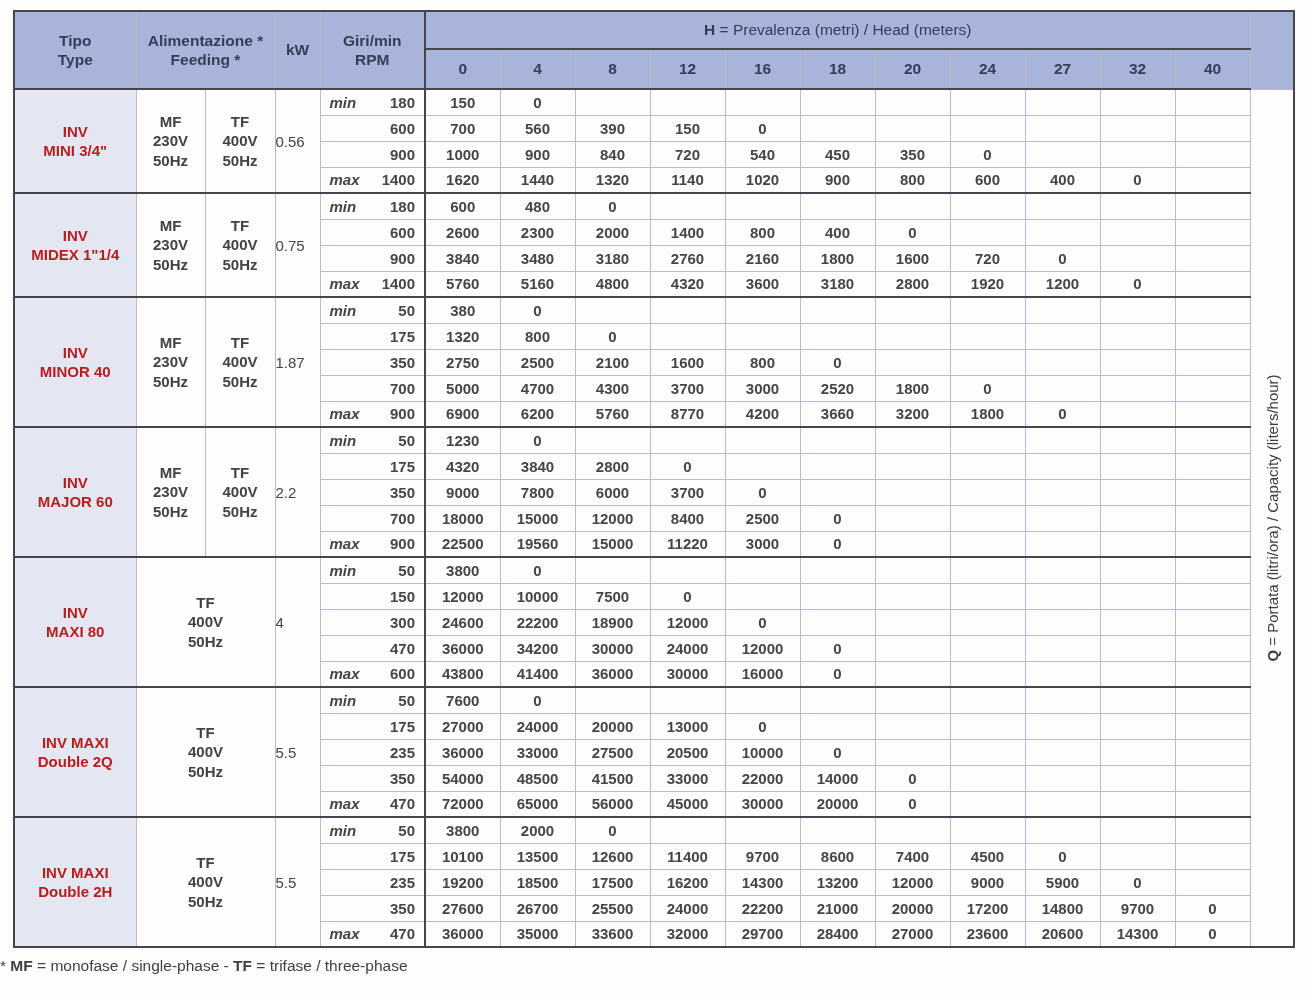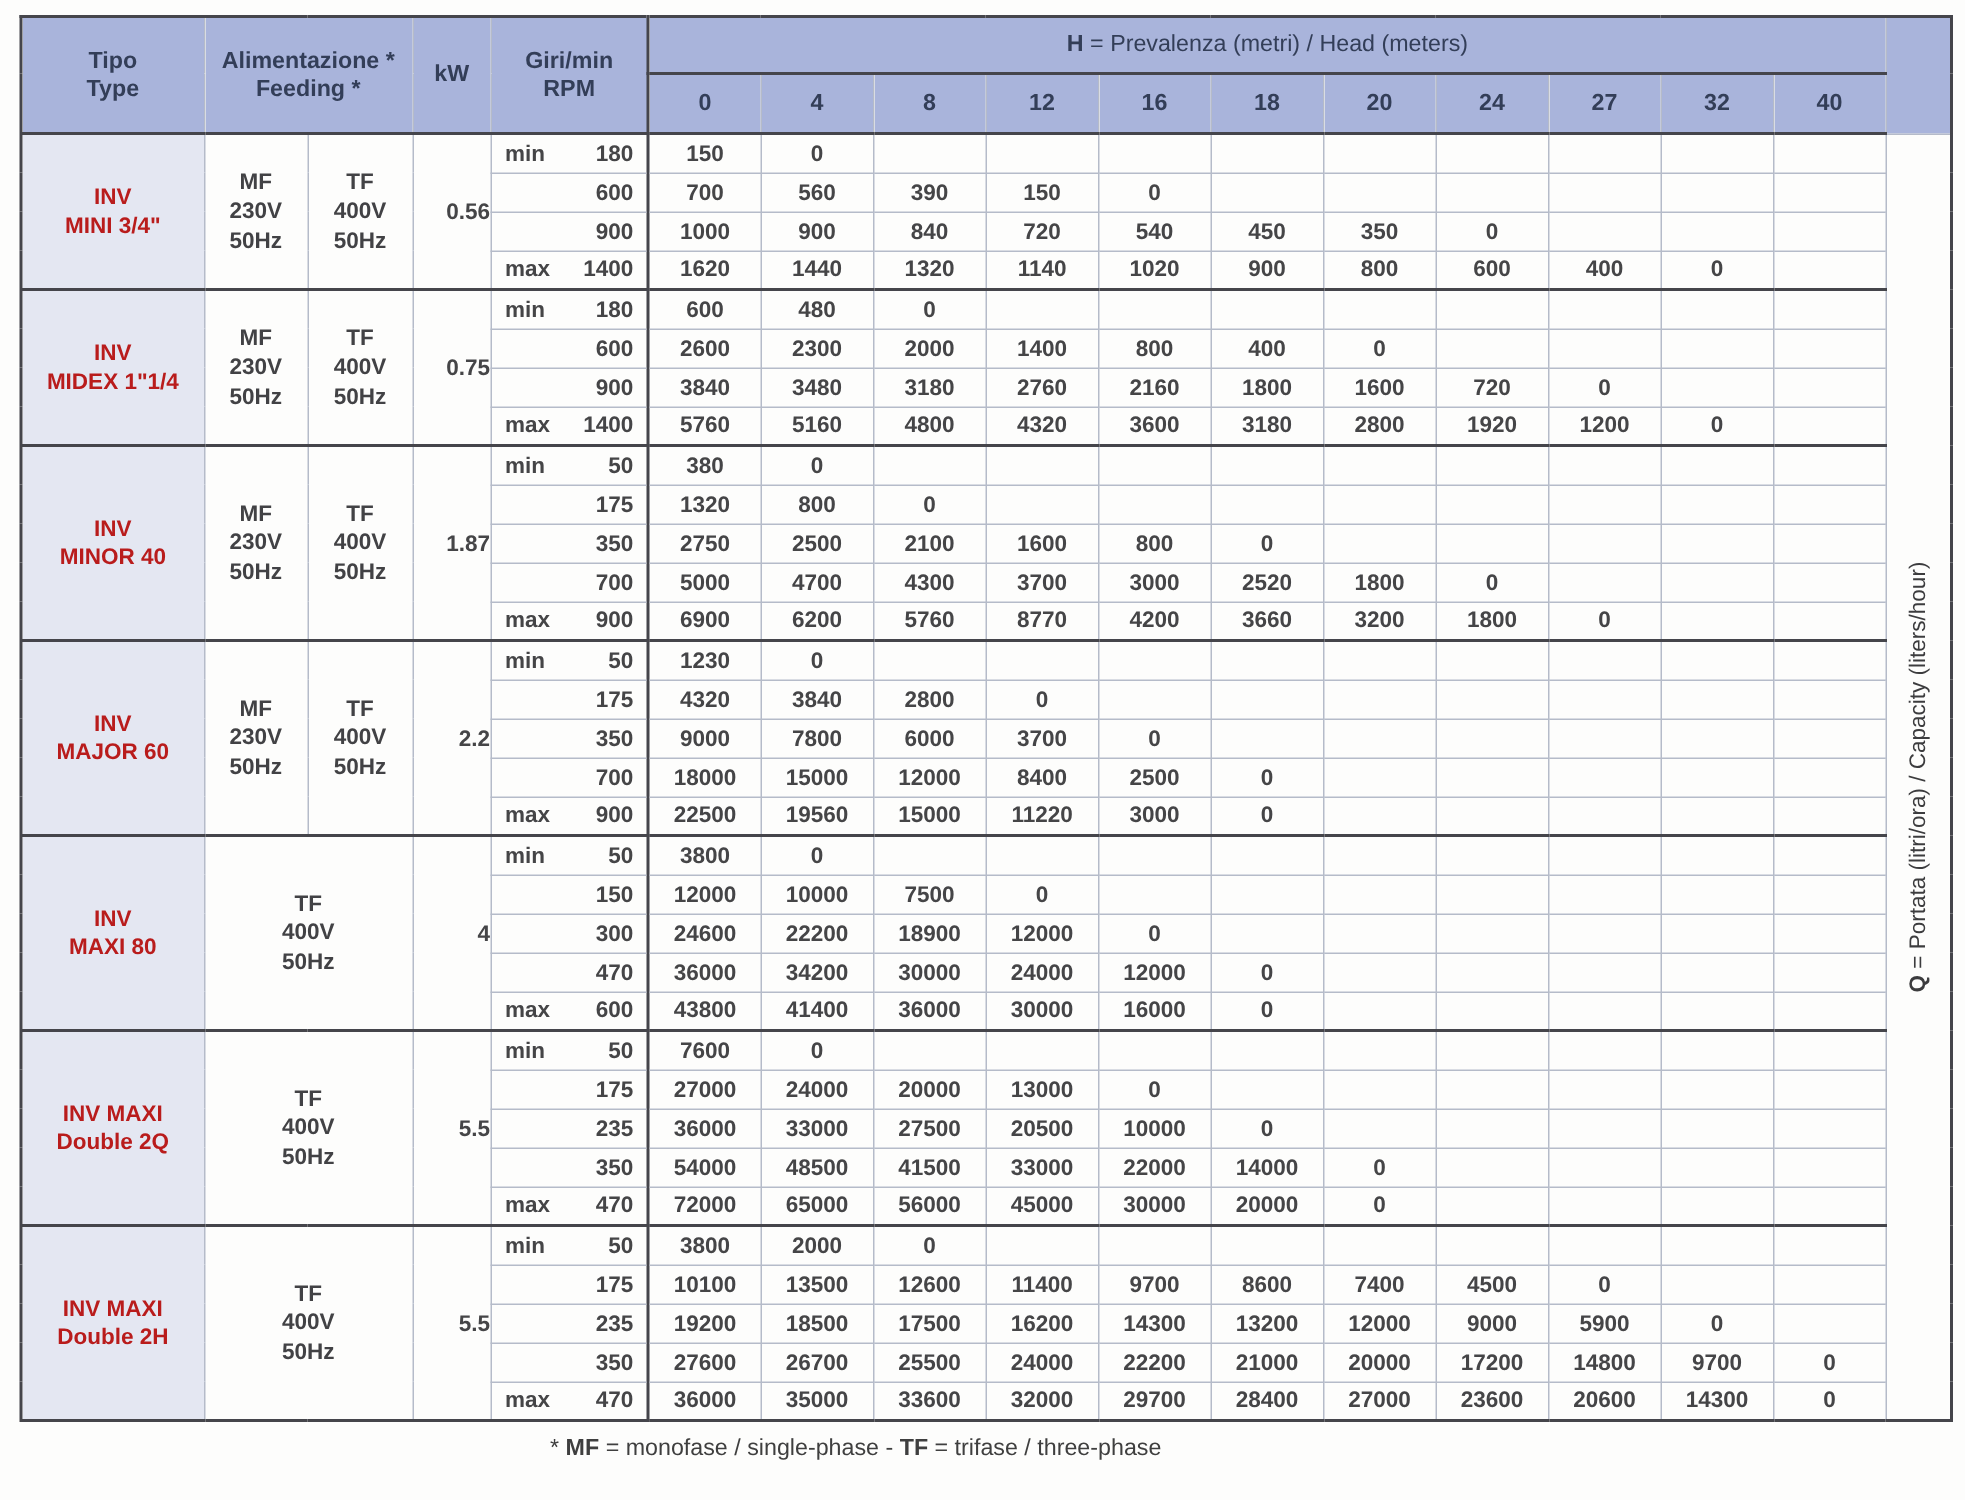--- a/index.html
+++ b/index.html
@@ -56,26 +56,26 @@
     font-weight:700;
     color:#b91c1c;
     line-height:1.3;
   }
   td.feed{
     text-align:center;
     font-weight:700;
     color:#424245;
     line-height:1.3;
   }
-  td.kw{text-align:right;font-weight:700;padding-left:22px;}
+  td.kw{text-align:left;font-weight:400;}
   td.rpm .rpm-wrap{
     display:flex;justify-content:space-between;align-items:center;
     padding:0 9px 0 9px;
   }
-  td.rpm .rpm-prefix{font-weight:700;}
+  td.rpm .rpm-prefix{font-weight:700;font-style:italic;}
   td.rpm .rpm-val{font-weight:700;margin-left:auto;}
   td.num{text-align:center;font-weight:700;}
   tr.block-end td, td.span-cell{border-bottom:2px solid var(--dark);}
 
   
   td.qcol{
     position:relative;
     background:#fdfdfc;
     border-left:1px solid var(--grid);
     border-top:1px solid var(--grid);
@@ -86,21 +86,20 @@
     transform:translate(-50%,-50%) rotate(-90deg);
     white-space:nowrap;
     font-size:15px;color:#3c3c3e;font-weight:400;
   }
   .q-text b{font-weight:700;}
 
   
   .footnote{
     width:1281px;
     margin-top:9px;
-    text-align:center;
     padding-right:140px;
     font-size:15.5px;
     color:#3f3f3f;
   }
   .footnote b{font-weight:700;}
 </style>
 </head>
 <body>
 
 <table class="pump-table">

